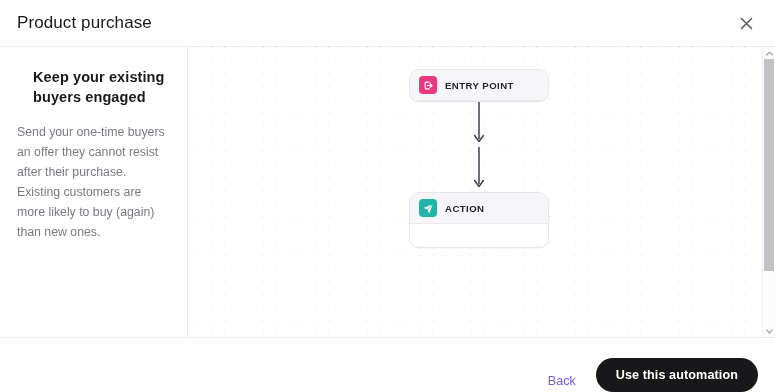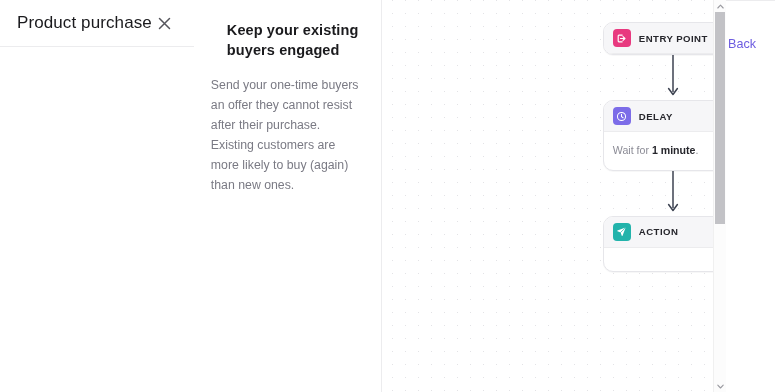--- a/index.html
+++ b/index.html
@@ -15,21 +15,21 @@
     -webkit-font-smoothing: antialiased;
   }
 
   .modal {
     position: relative;
     width: 775px;
     height: 392px;
     background: #ffffff;
     box-sizing: border-box;
     display: flex;
-    flex-direction: row;
+    flex-direction: column;
   }
 
   
   .modal-header {
     height: 47px;
     min-height: 47px;
     border-bottom: 1px solid #ececee;
     display: flex;
     align-items: center;
     justify-content: space-between;
@@ -269,34 +269,20 @@
           </div>
         </div>
 
         <div class="connector">
           <svg width="14" height="45" viewBox="0 0 14 45" fill="none" aria-hidden="true">
             <path d="M7 0V37" stroke="#3c4250" stroke-width="1.5"></path>
             <path d="M2.6 33.5 7 39.5l4.4-6" stroke="#3c4250" stroke-width="1.5" stroke-linecap="round" stroke-linejoin="round" fill="none"></path>
           </svg>
         </div>
 
-        <div class="node">
-          <div class="node-header">
-            <span class="node-icon" style="background:#7c6ce8">
-              <svg width="11" height="11" viewBox="0 0 16 16" fill="none" aria-hidden="true">
-                <circle cx="8" cy="8" r="5.9" stroke="#ffffff" stroke-width="1.5"></circle>
-                <path d="M8 4.8V8.2l2.3 1.6" stroke="#ffffff" stroke-width="1.5" stroke-linecap="round" stroke-linejoin="round"></path>
-              </svg>
-            </span>
-            <span class="node-type">DELAY</span>
-          </div>
-          <div class="node-body">
-            <span>Wait for </span><b>1 minute</b><span>.</span>
-          </div>
-        </div>
 
         <div class="connector">
           <svg width="14" height="45" viewBox="0 0 14 45" fill="none" aria-hidden="true">
             <path d="M7 0V37" stroke="#3c4250" stroke-width="1.5"></path>
             <path d="M2.6 33.5 7 39.5l4.4-6" stroke="#3c4250" stroke-width="1.5" stroke-linecap="round" stroke-linejoin="round" fill="none"></path>
           </svg>
         </div>
 
         <div class="node">
           <div class="node-header">
@@ -329,15 +315,16 @@
             <path d="M.8 1.2 3.5 4 6.2 1.2" stroke="currentColor" stroke-width="1.1" stroke-linecap="round" stroke-linejoin="round"></path>
           </svg>
         </div>
       </div>
 
     </div>
   </div>
 
   <div class="modal-footer">
     <a class="back-link">Back</a>
+    <button class="primary-btn">Use this automation</button>
   </div>
 
 </div>
 
 </body></html>

